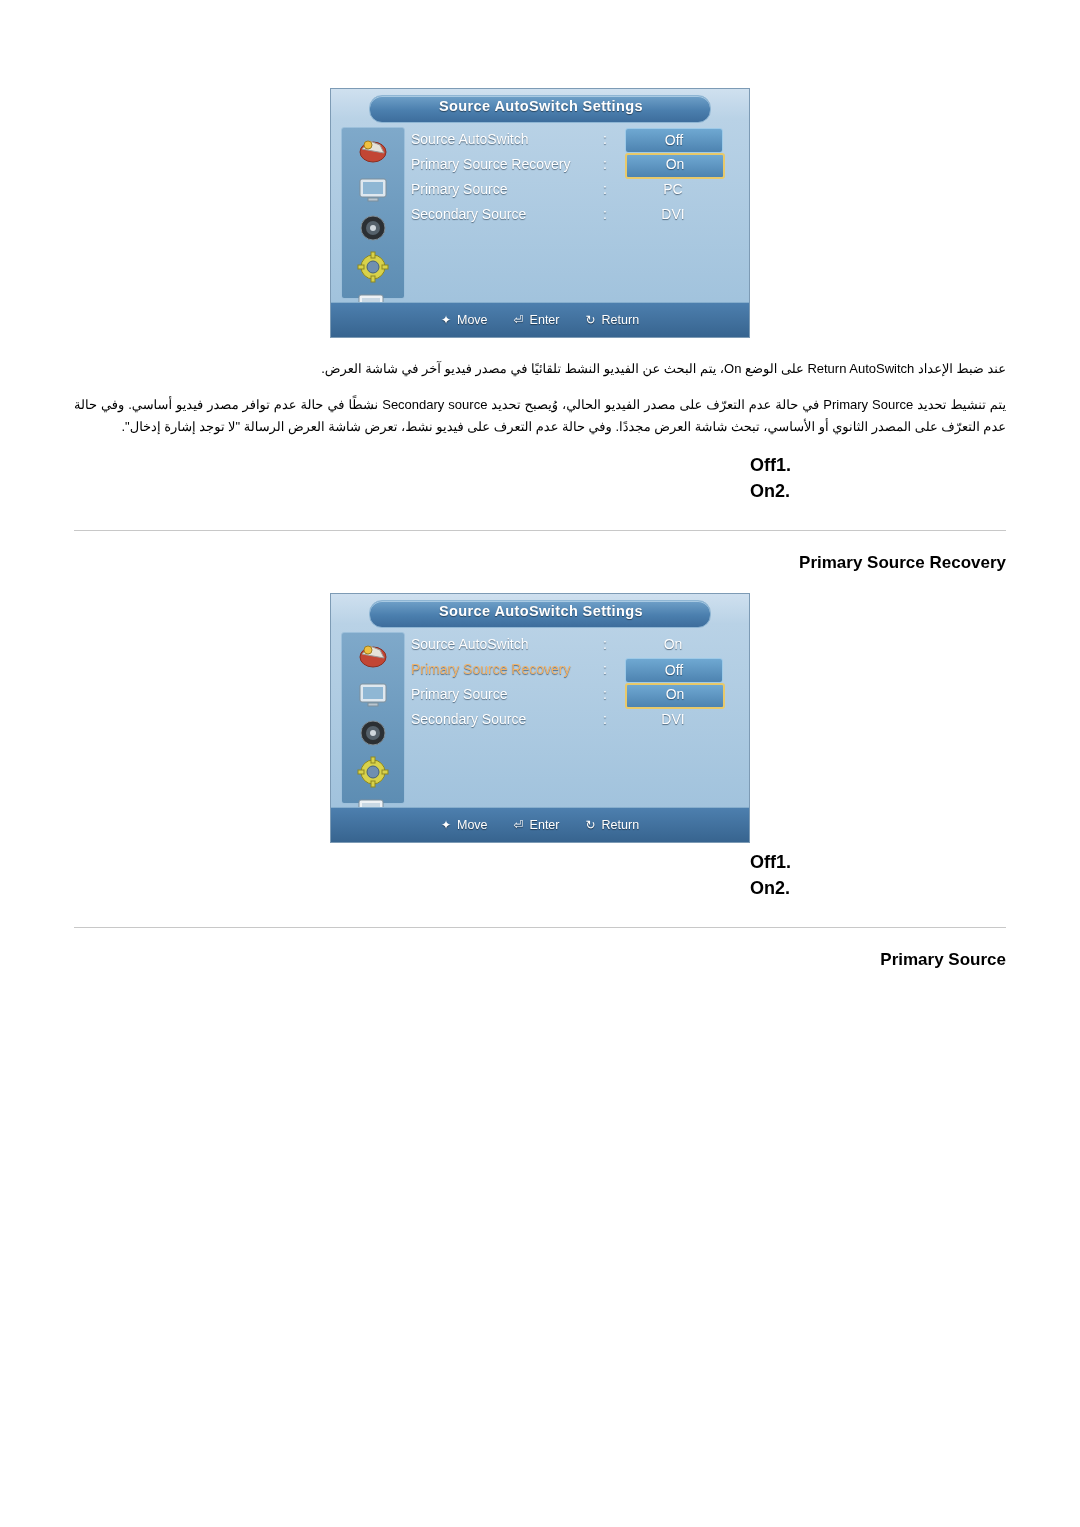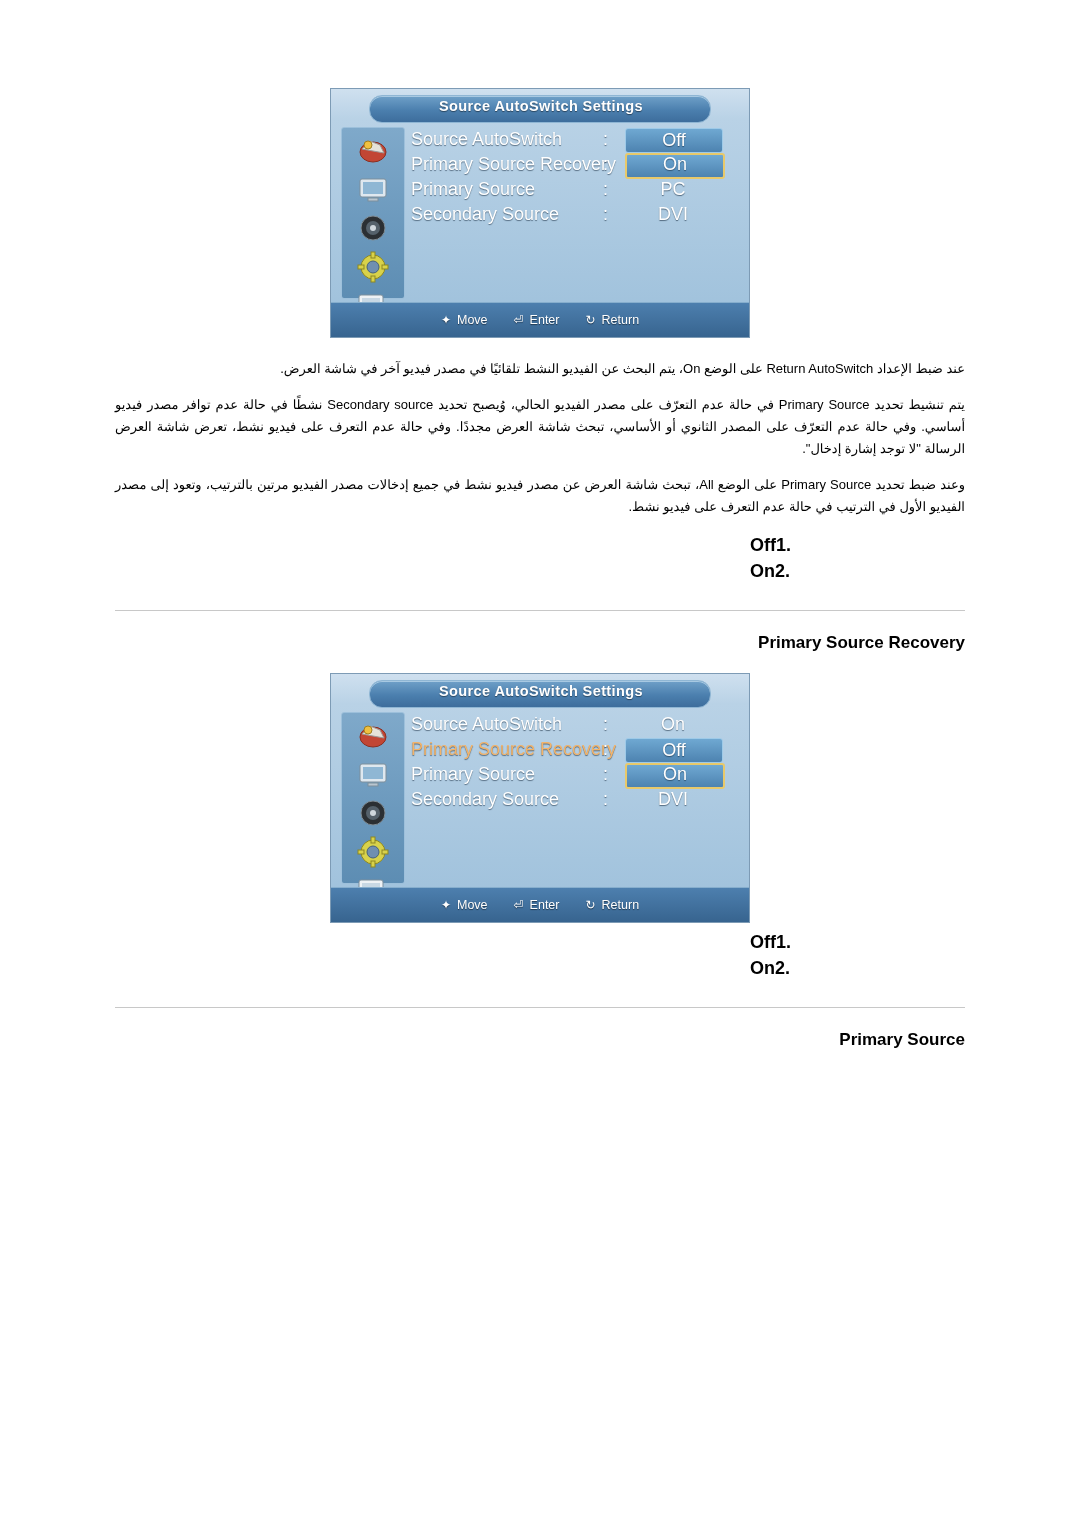--- a/index.html
+++ b/index.html
@@ -13,21 +13,21 @@
     font-family: "Liberation Sans", sans-serif;
     color: #000000;
     position: relative;
   }
 
   .page {
     width: 1080px;
     height: 1527px;
     position: relative;
     box-sizing: border-box;
-    padding: 0 115px;
+    padding: 0 74px;
   }
 
   
   .osd-wrap {
     width: 420px;
     margin: 0 auto;
     position: relative;
   }
   .osd {
     width: 420px;
@@ -86,21 +86,21 @@
     position: absolute;
     top: 38px;
     left: 80px;
     right: 10px;
     bottom: 38px;
   }
   .osd-row {
     height: 25px;
     line-height: 25px;
     position: relative;
-    font-size: 18px;
+    font-size: 14px;
     color: #ffffff;
     text-shadow: 0 1px 1px rgba(20,40,60,.6);
     text-decoration: underline;
   }
   .osd-row .lbl {
     position: absolute;
     left: 0;
     top: 0;
     white-space: nowrap;
   }
@@ -294,21 +294,20 @@
         <span class="fitem">
           <span class="gl">↻</span>
           <span>Return</span>
         </span>
       </div>
     </div>
   </div>
 
   <p class="para first-para">عند ضبط الإعداد Return AutoSwitch على الوضع On، يتم البحث عن الفيديو النشط تلقائيًا في مصدر فيديو آخر في شاشة العرض.</p>
   <p class="para">يتم تنشيط تحديد Primary Source في حالة عدم التعرّف على مصدر الفيديو الحالي، وُيصبح تحديد Secondary source نشطًا في حالة عدم توافر مصدر فيديو أساسي. وفي حالة عدم التعرّف على المصدر الثانوي أو الأساسي، تبحث شاشة العرض مجددًا. وفي حالة عدم التعرف على فيديو نشط، تعرض شاشة العرض الرسالة "لا توجد إشارة إدخال".</p>
-  <p class="para">وعند ضبط تحديد Primary Source على الوضع All، تبحث شاشة العرض عن مصدر فيديو نشط في جميع إدخالات مصدر الفيديو مرتين بالترتيب، وتعود إلى مصدر الفيديو الأول في الترتيب في حالة عدم التعرف على فيديو نشط.</p>
 
   <ul class="numlist">
     <li><span>Off</span><span class="num">1.</span></li>
     <li><span>On</span><span class="num">2.</span></li>
   </ul>
 
   <hr class="sep">
 
   <h2 class="heading">Primary Source Recovery</h2>
 

